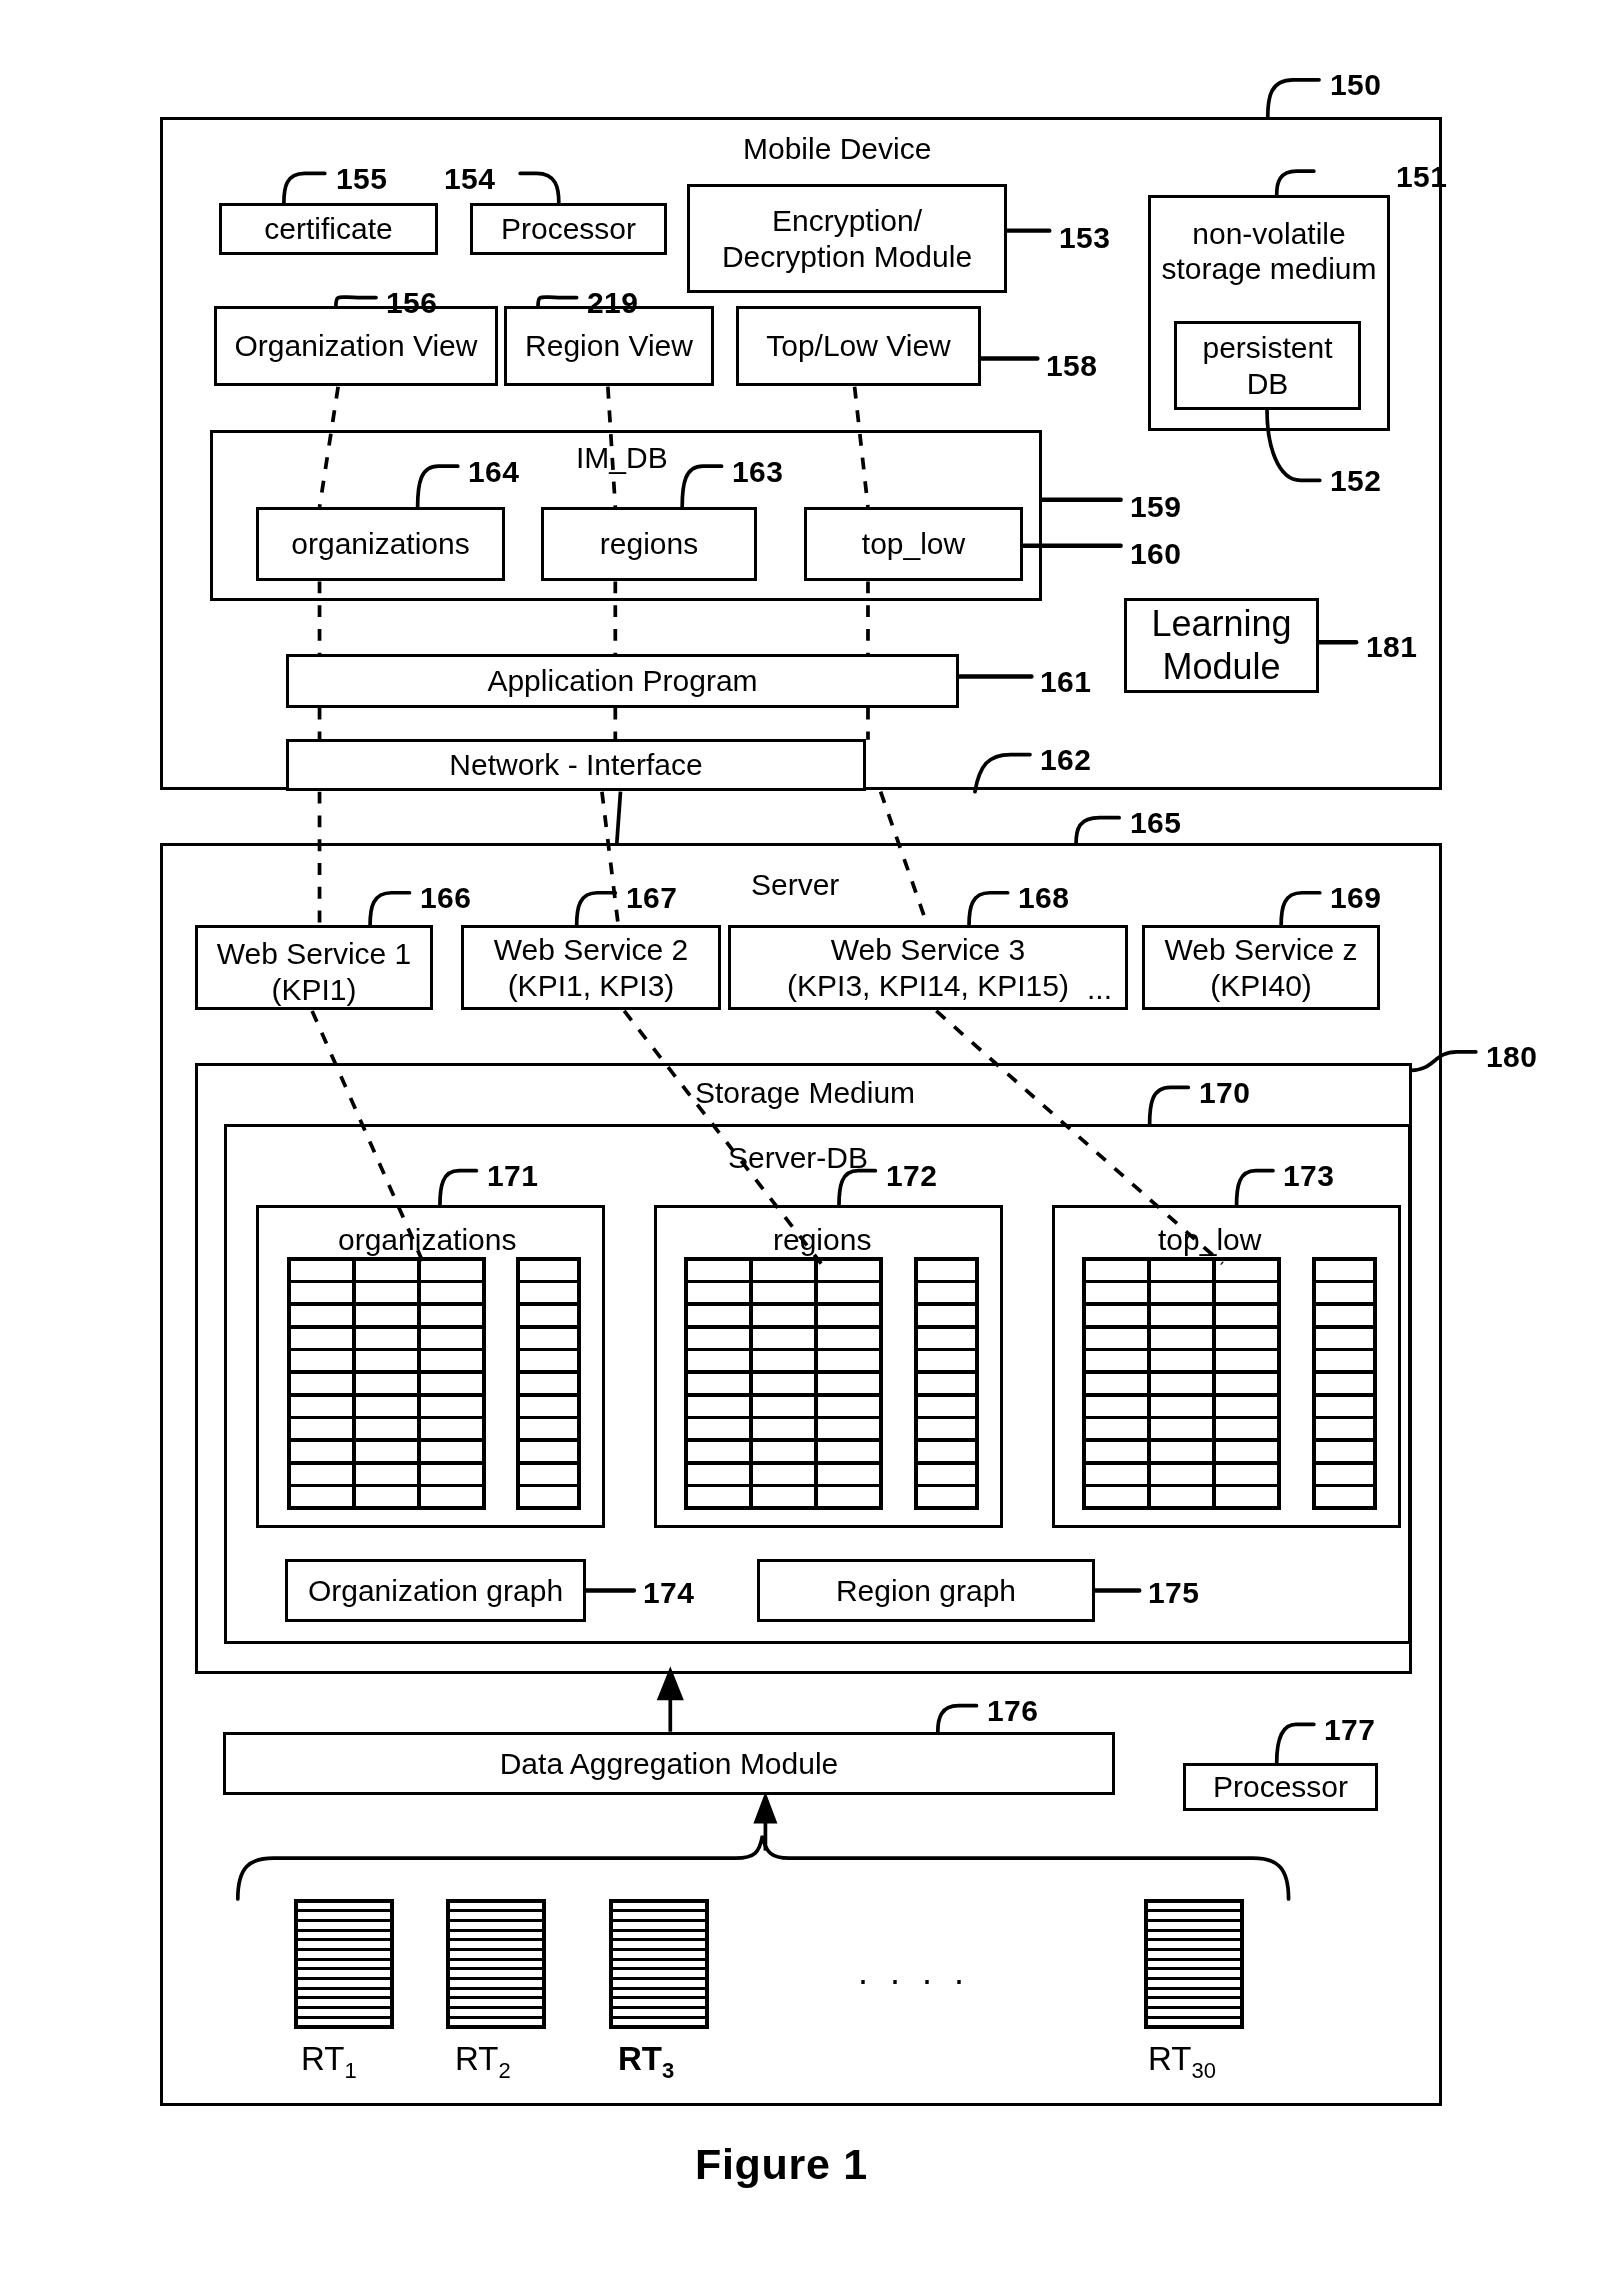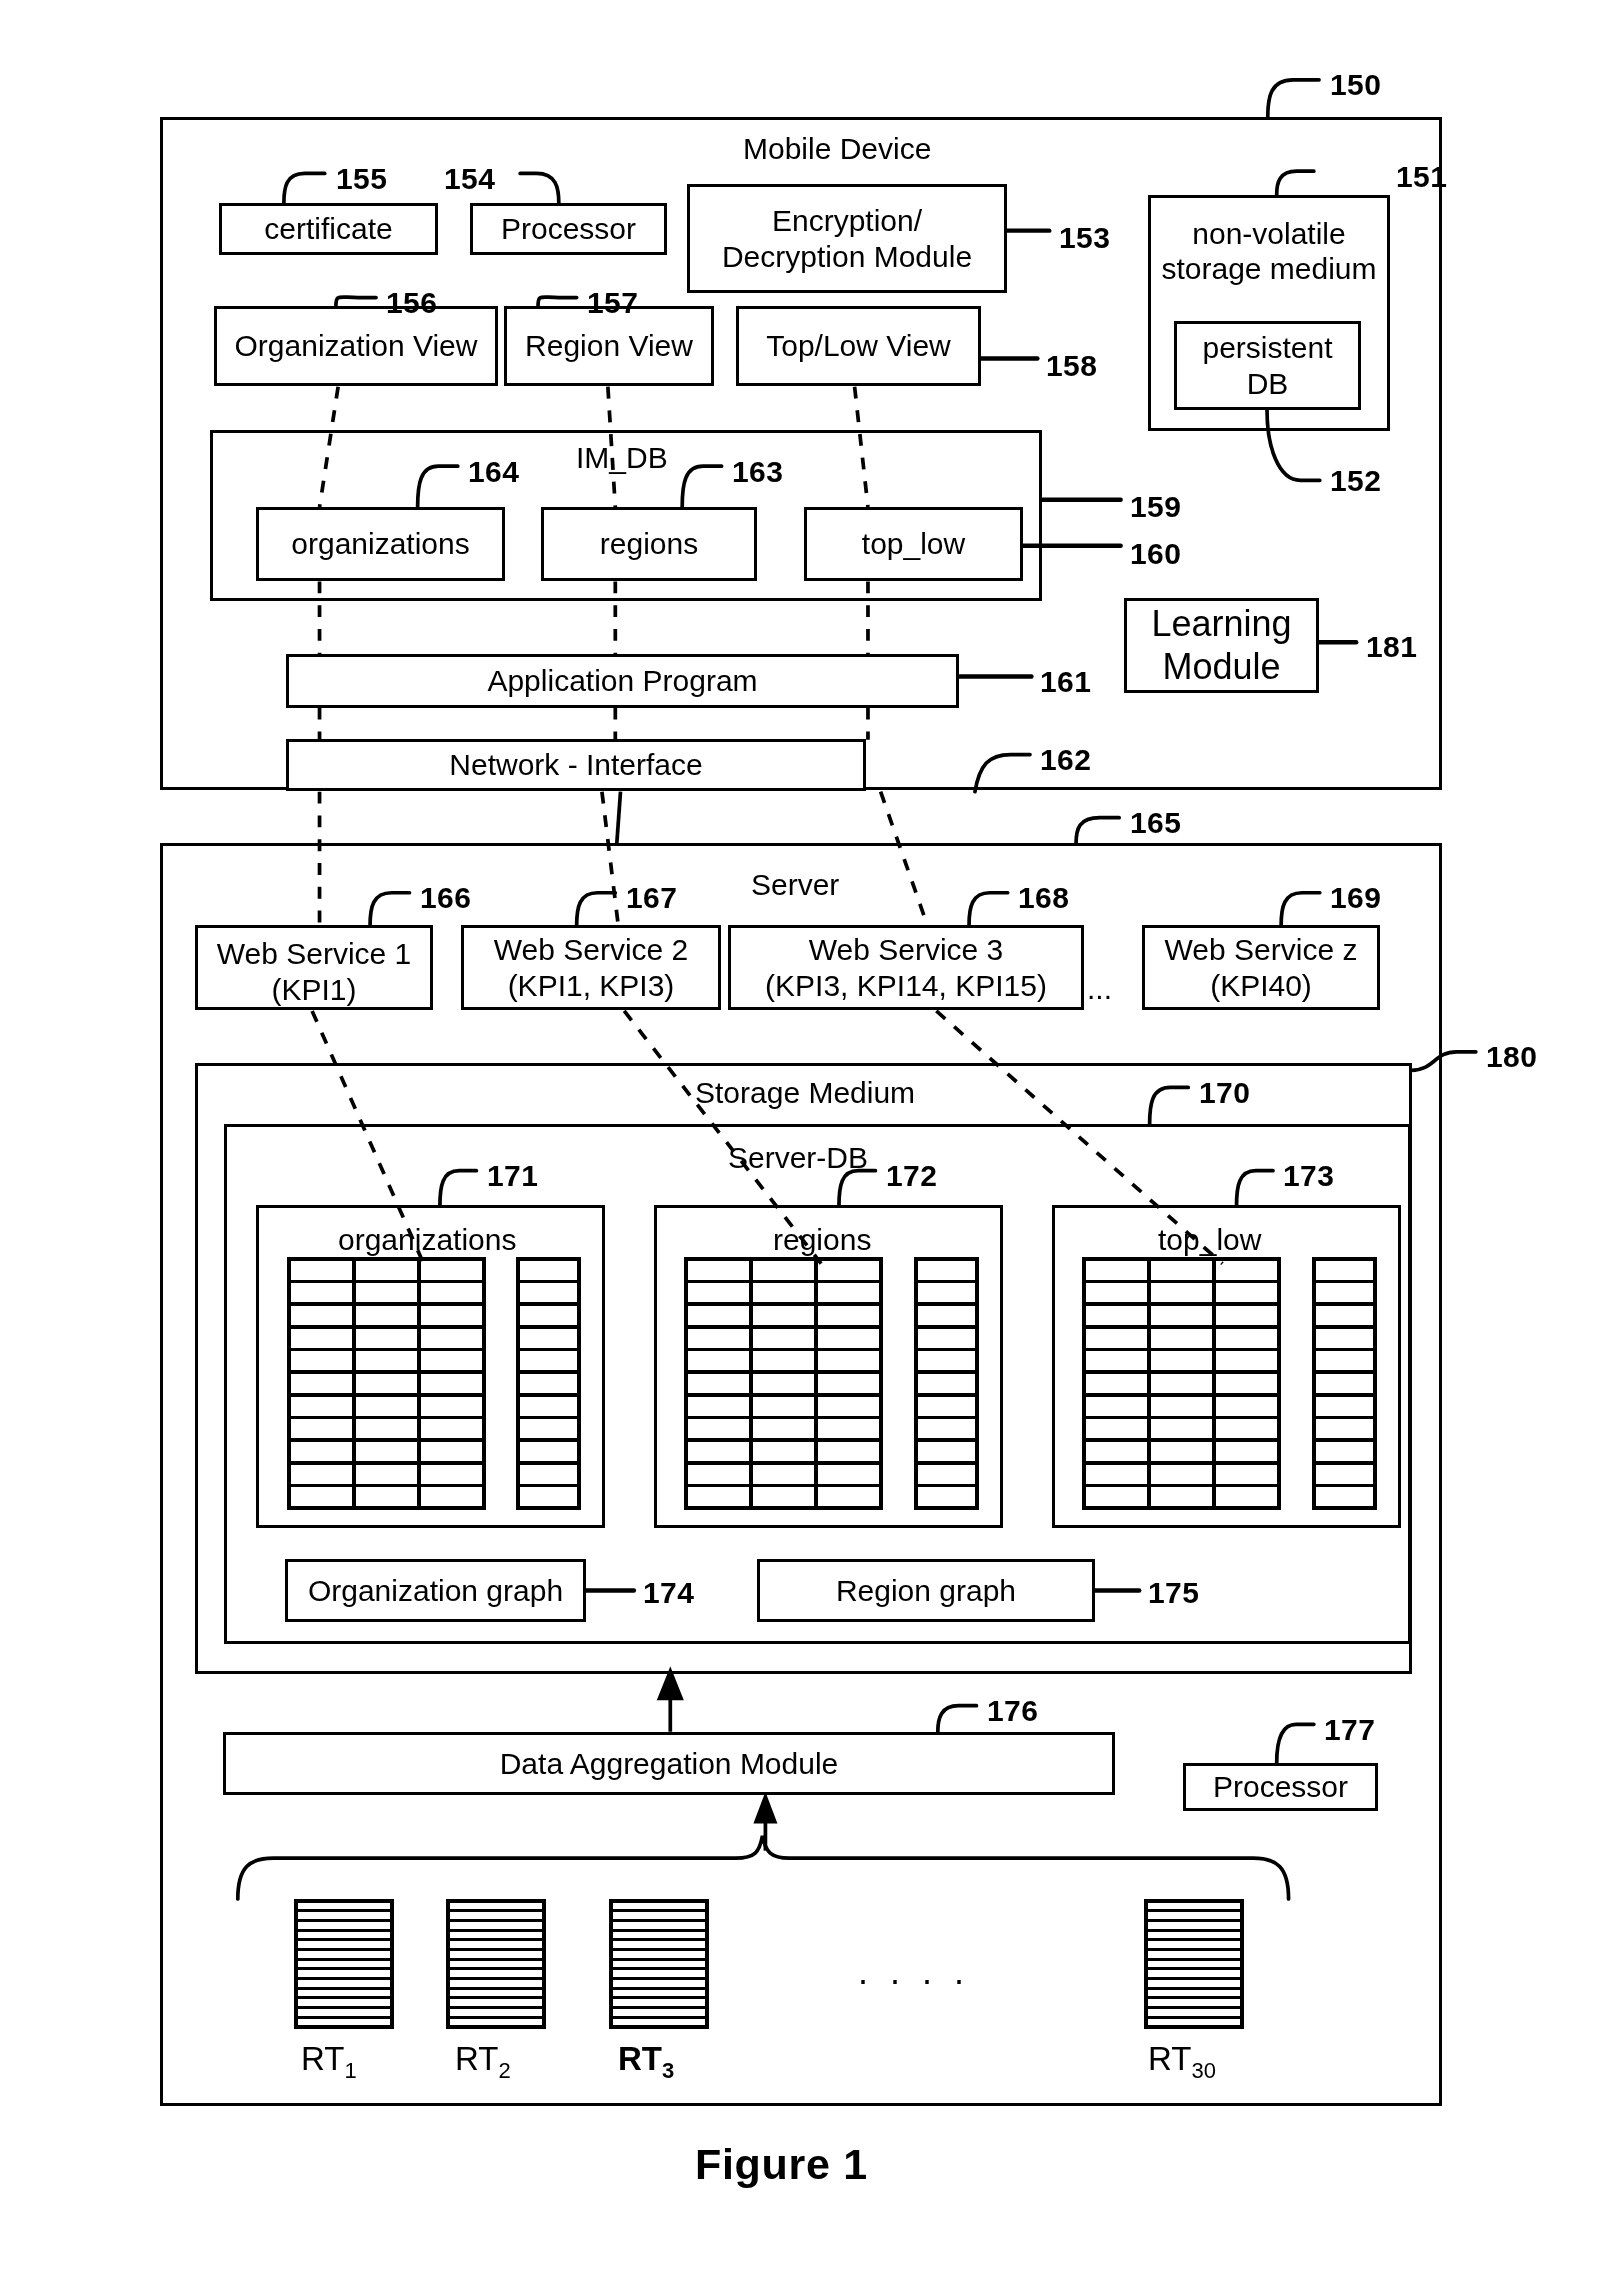--- a/index.html
+++ b/index.html
@@ -70,21 +70,21 @@
   <div class="abs boxy thin" style="left:1174px;top:321px;width:187px;height:89px;flex-direction:column;font-size:30px;">
     <span>persistent</span>
     <span>DB</span>
   </div>
   <div class="lbl" style="left:1330px;top:464px;">152</div>
 
   <div class="abs boxy t40" style="left:214px;top:306px;width:284px;height:80px;">Organization View</div>
   <div class="lbl" style="left:386px;top:286px;">156</div>
 
   <div class="abs boxy t40" style="left:504px;top:306px;width:210px;height:80px;">Region View</div>
-  <div class="lbl" style="left:587px;top:286px;">157</div>
+  <div class="lbl" style="left:587px;top:286px;">219</div>
 
   <div class="abs boxy t40" style="left:736px;top:306px;width:245px;height:80px;">Top/Low View</div>
   <div class="lbl" style="left:1046px;top:349px;">158</div>
 
   <div class="abs container2" style="left:210px;top:430px;width:832px;height:171px;"></div>
   <div class="ttl" style="left:576px;top:441px;">IM_DB</div>
   <div class="lbl" style="left:1130px;top:490px;">159</div>
 
   <div class="abs boxy t40" style="left:256px;top:507px;width:249px;height:74px;">organizations</div>
   <div class="lbl" style="left:468px;top:455px;">164</div>
@@ -117,21 +117,21 @@
     <span>(KPI1)</span>
   </div>
   <div class="lbl" style="left:420px;top:881px;">166</div>
 
   <div class="abs boxy" style="left:461px;top:925px;width:260px;height:85px;flex-direction:column;font-size:30px;">
     <span>Web Service 2</span>
     <span>(KPI1, KPI3)</span>
   </div>
   <div class="lbl" style="left:626px;top:881px;">167</div>
 
-  <div class="abs boxy" style="left:728px;top:925px;width:356px;height:85px;flex-direction:column;font-size:30px;">
+  <div class="abs boxy" style="left:728px;top:925px;width:400px;height:85px;flex-direction:column;font-size:30px;">
     <span>Web Service 3</span>
     <span>(KPI3, KPI14, KPI15)</span>
   </div>
   <div class="lbl" style="left:1018px;top:881px;">168</div>
 
   <div class="ttl" style="left:1087px;top:972px;font-size:30px;">...</div>
 
   <div class="abs boxy" style="left:1142px;top:925px;width:238px;height:85px;flex-direction:column;font-size:30px;">
     <span>Web Service z</span>
     <span>(KPI40)</span>

